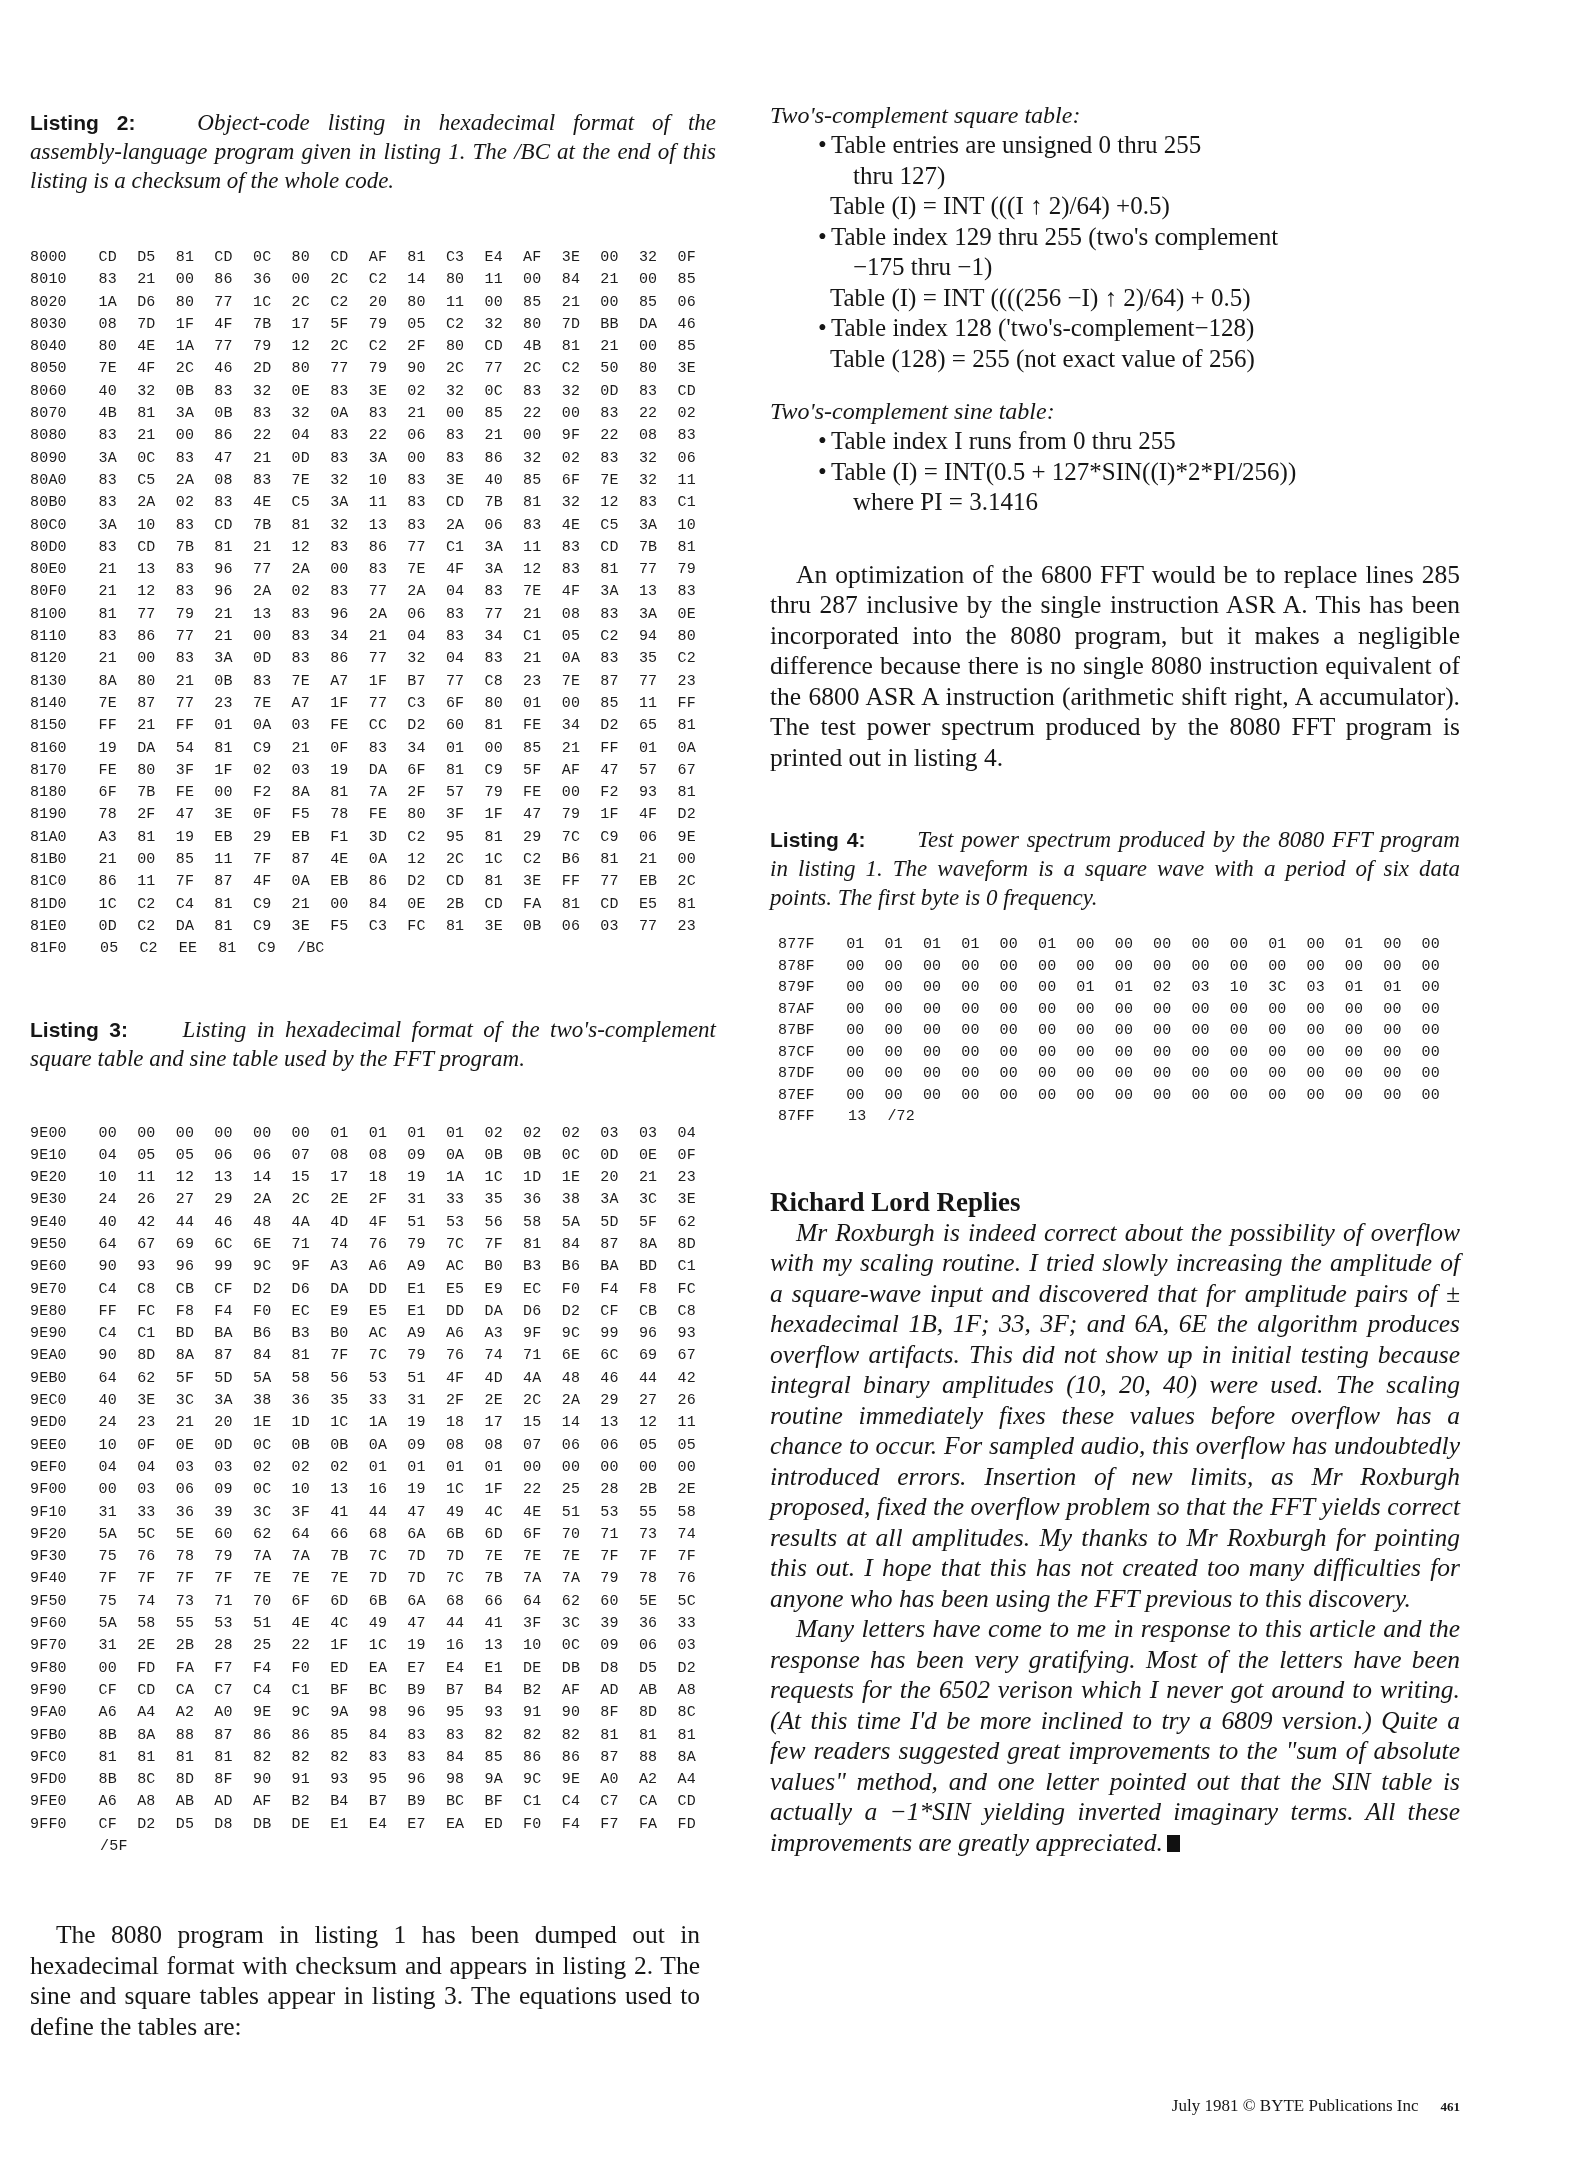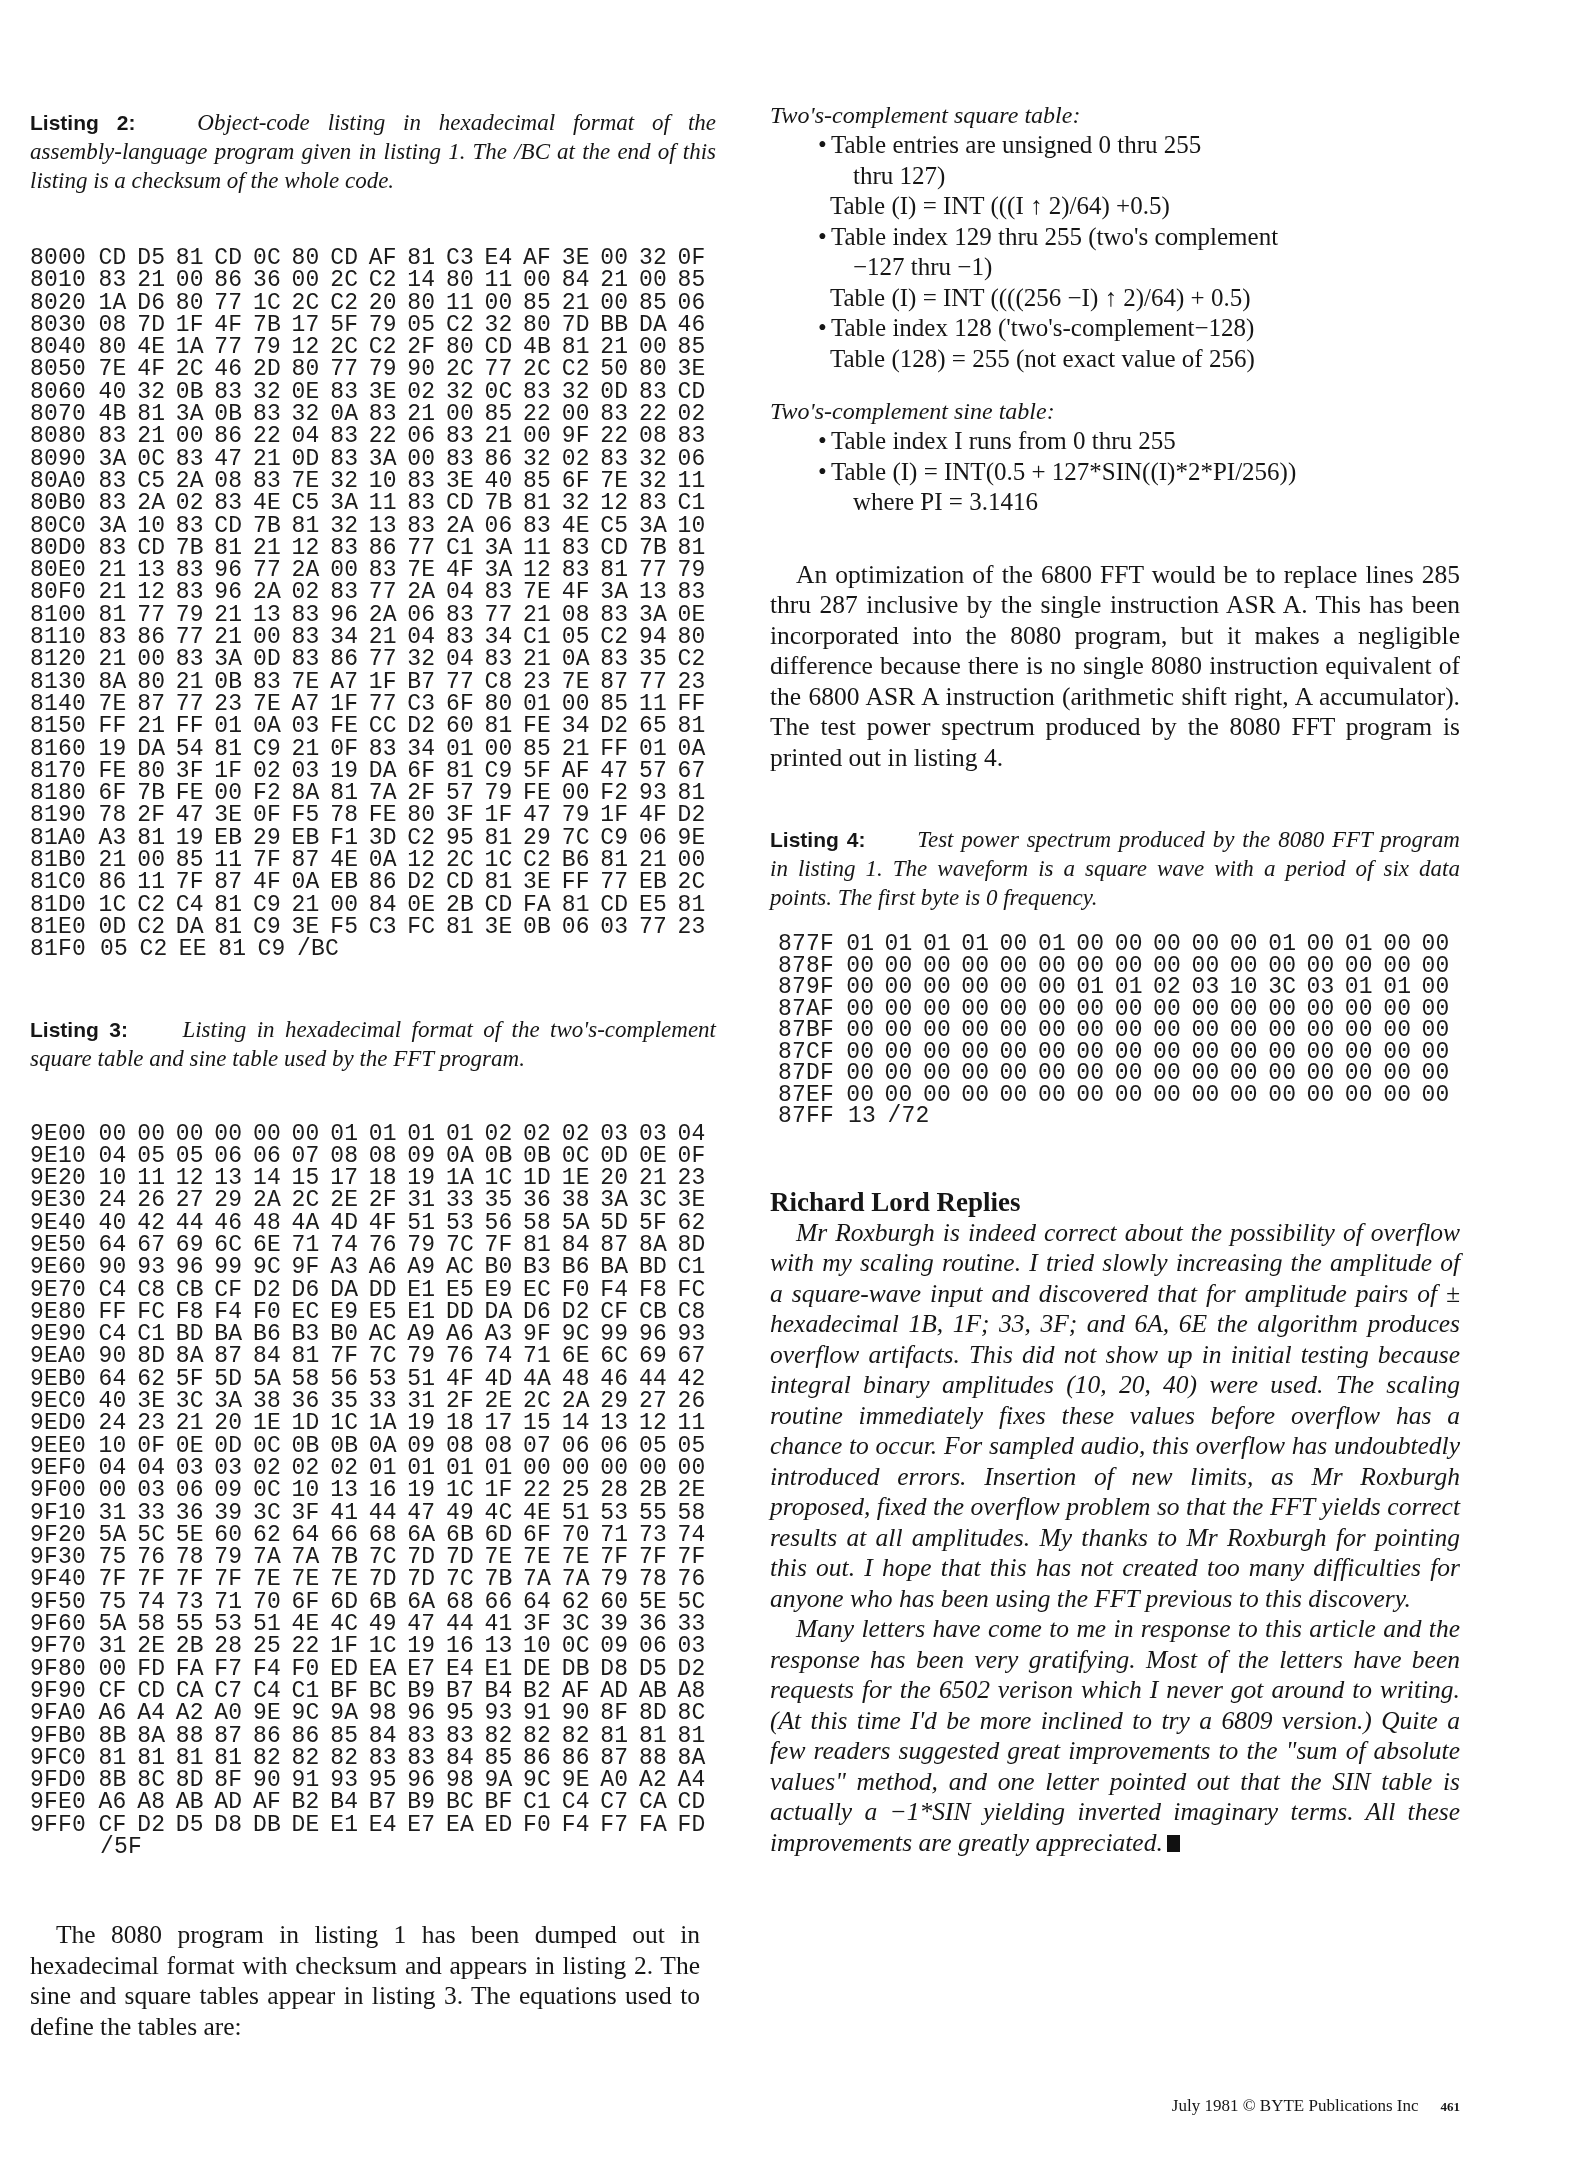--- a/index.html
+++ b/index.html
@@ -11,21 +11,21 @@
   .col { position: absolute; }
   .col-left { left: 30px; top: 108px; width: 686px; }
   .col-right { left: 770px; top: 100px; width: 690px; }
 
   .caption { font-size: 23px; line-height: 29px; text-align: justify; }
   .caption .lbl { font-family: "Liberation Sans", "DejaVu Sans", sans-serif; font-weight: bold; font-style: normal; font-size: 21px; }
   .caption .txt { font-style: italic; margin-left: 44px; }
 
   .hex {
     font-family: "Liberation Mono", "DejaVu Sans Mono", monospace;
-    font-size: 23px; line-height: 22.3px; color: #1c1c1c;
+    font-size: 15px; line-height: 22.3px; color: #1c1c1c;
     white-space: pre; letter-spacing: 0.2px;
   }
   .hexrow { display: flex; }
   .hexrow .addr { width: 70px; }
   .hexrow .b { width: 39.4px; }
 
   .body-text { font-size: 25.5px; line-height: 30.5px; text-align: justify; }
   .indent { text-indent: 26px; }
 
   .sec-title { font-size: 24px; font-style: italic; line-height: 30px; }
@@ -62,21 +62,21 @@
 </div>
 
 <div class="col col-right">
   <div>
     <div class="sec-title">Two's-complement square table:</div>
     <div id="sq-lines">
         <div class="eq-line b1"><span class="dot">•</span><span>Table entries are unsigned 0 thru 255</span></div>
         <div class="eq-line b2"><span>thru 127)</span></div>
         <div class="eq-line b3"><span>Table (I) = INT (((I ↑ 2)/64) +0.5)</span></div>
         <div class="eq-line b1"><span class="dot">•</span><span>Table index 129 thru 255 (two's complement</span></div>
-        <div class="eq-line b2"><span>−127 thru −1)</span></div>
+        <div class="eq-line b2"><span>−175 thru −1)</span></div>
         <div class="eq-line b3"><span>Table (I) = INT ((((256 −I) ↑ 2)/64) + 0.5)</span></div>
         <div class="eq-line b1"><span class="dot">•</span><span>Table index 128 ('two's-complement−128)</span></div>
         <div class="eq-line b3"><span>Table (128) = 255 (not exact value of 256)</span></div>
       </div>
   </div>
 
   <div style="margin-top:22px;">
     <div class="sec-title">Two's-complement sine table:</div>
     <div id="sin-lines">
         <div class="eq-line b1"><span class="dot">•</span><span>Table index I runs from 0 thru 255</span></div>

